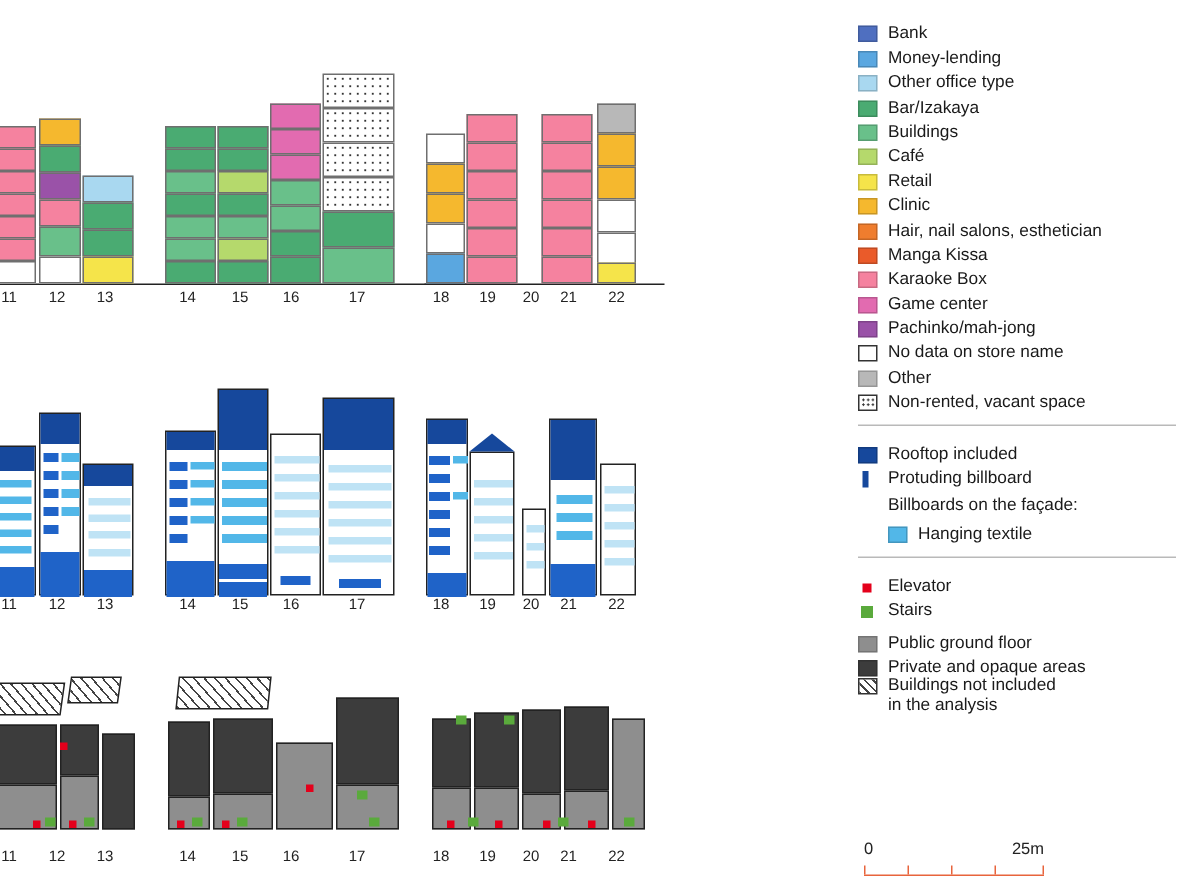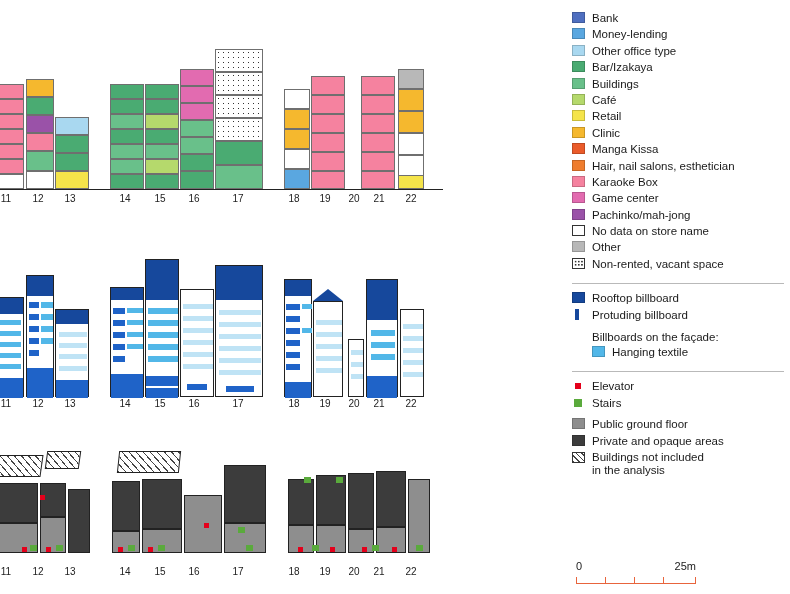--- a/index.html
+++ b/index.html
@@ -1,21 +1,21 @@
 <!DOCTYPE html>
 <html><head>
 <meta charset="utf-8">
 <style>
   html,body{margin:0;padding:0;}
   body{width:790px;height:594px;background:#ffffff;font-family:"Liberation Sans",sans-serif;overflow:hidden;position:relative;}
   .root{position:relative;width:790px;height:594px;}
 
   
   .legend{position:absolute;left:572px;top:12px;width:212px;font-size:11.5px;color:#1a1a1a;}
-  .leg-row{display:flex;align-items:flex-start;height:16.4px;}
+  .leg-row{display:flex;align-items:flex-end;height:16.4px;}
   .sw{width:13px;height:11px;margin-right:7px;flex:0 0 auto;border:1px solid rgba(0,0,0,0.18);box-sizing:border-box;}
   .sw.nob{border:1px solid #333;}
   .leg-label{white-space:nowrap;}
   .leg-sep{border-top:1px solid #b9b9b9;margin:9px 0 8px 0;}
   .leg-head{margin:6px 0 3px 20px;font-size:11.5px;}
   .leg-row.ind{margin-left:20px;}
   .sw-dot{background:#ffffff;position:relative;}
   .sw-dot:after{content:"";position:absolute;inset:1px;
     background-image:radial-gradient(#333 0.7px, transparent 0.8px);
     background-size:3.2px 3.2px;}
@@ -423,28 +423,28 @@
     </div>
     <div class="leg-row">
       <span class="sw" style="background:#f5e44a"></span>
       <span class="leg-label">Retail</span>
     </div>
     <div class="leg-row">
       <span class="sw" style="background:#f5b82e"></span>
       <span class="leg-label">Clinic</span>
     </div>
     <div class="leg-row">
+      <span class="sw" style="background:#ef7d2e"></span>
+      <span class="leg-label">Hair, nail salons, esthetician</span>
+    </div>
+    <div class="leg-row">
       <span class="sw" style="background:#ea5b2a"></span>
       <span class="leg-label">Manga Kissa</span>
     </div>
     <div class="leg-row">
-      <span class="sw" style="background:#ef7d2e"></span>
-      <span class="leg-label">Hair, nail salons, esthetician</span>
-    </div>
-    <div class="leg-row">
       <span class="sw" style="background:#f5829f"></span>
       <span class="leg-label">Karaoke Box</span>
     </div>
     <div class="leg-row">
       <span class="sw" style="background:#e26bb0"></span>
       <span class="leg-label">Game center</span>
     </div>
     <div class="leg-row">
       <span class="sw" style="background:#9a52a8"></span>
       <span class="leg-label">Pachinko/mah-jong</span>
@@ -459,21 +459,21 @@
     </div>
     <div class="leg-row">
       <span class="sw nob sw-dot"></span>
       <span class="leg-label">Non-rented, vacant space</span>
     </div>
 
     <div class="leg-sep"></div>
 
     <div class="leg-row">
       <span class="sw" style="background:#16489c"></span>
-      <span class="leg-label">Rooftop billboard</span>
+      <span class="leg-label">Rooftop included</span>
     </div>
     <div class="leg-row">
       <span class="sw" style="background:#ffffff;border:none;position:relative;">
         <span style="position:absolute;left:3px;top:0;width:4px;height:11px;background:#16489c;display:block;"></span>
       </span>
       <span class="leg-label">Protuding billboard</span>
     </div>
 
     <div class="leg-head">Billboards on the façade:</div>
 

